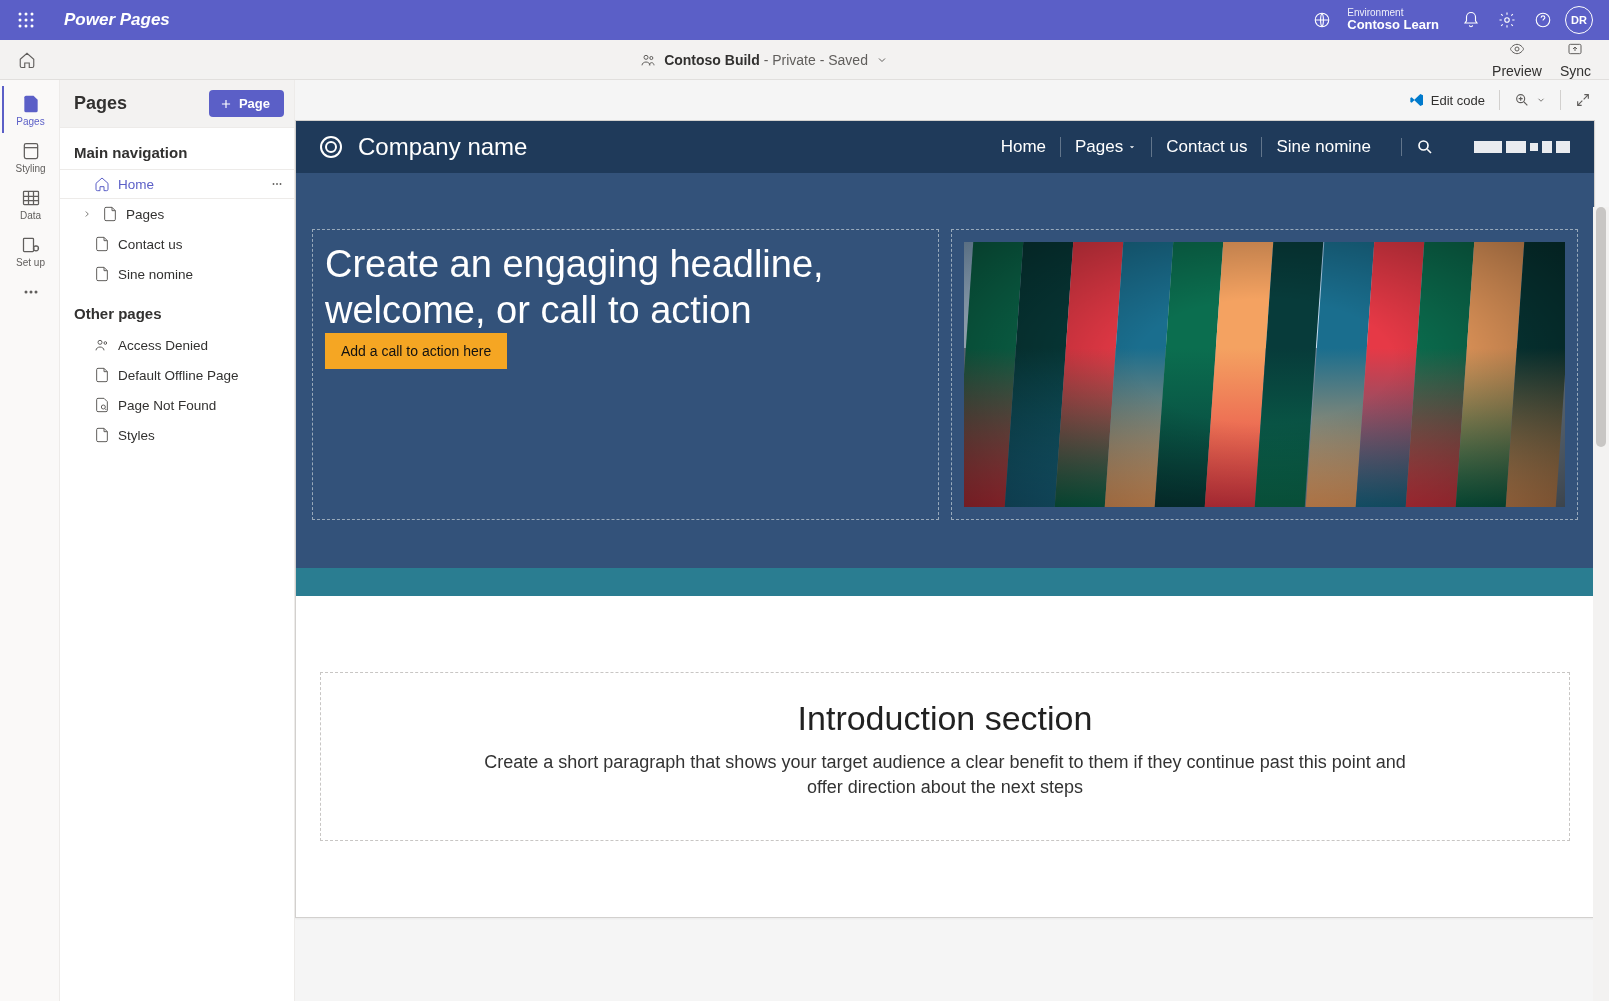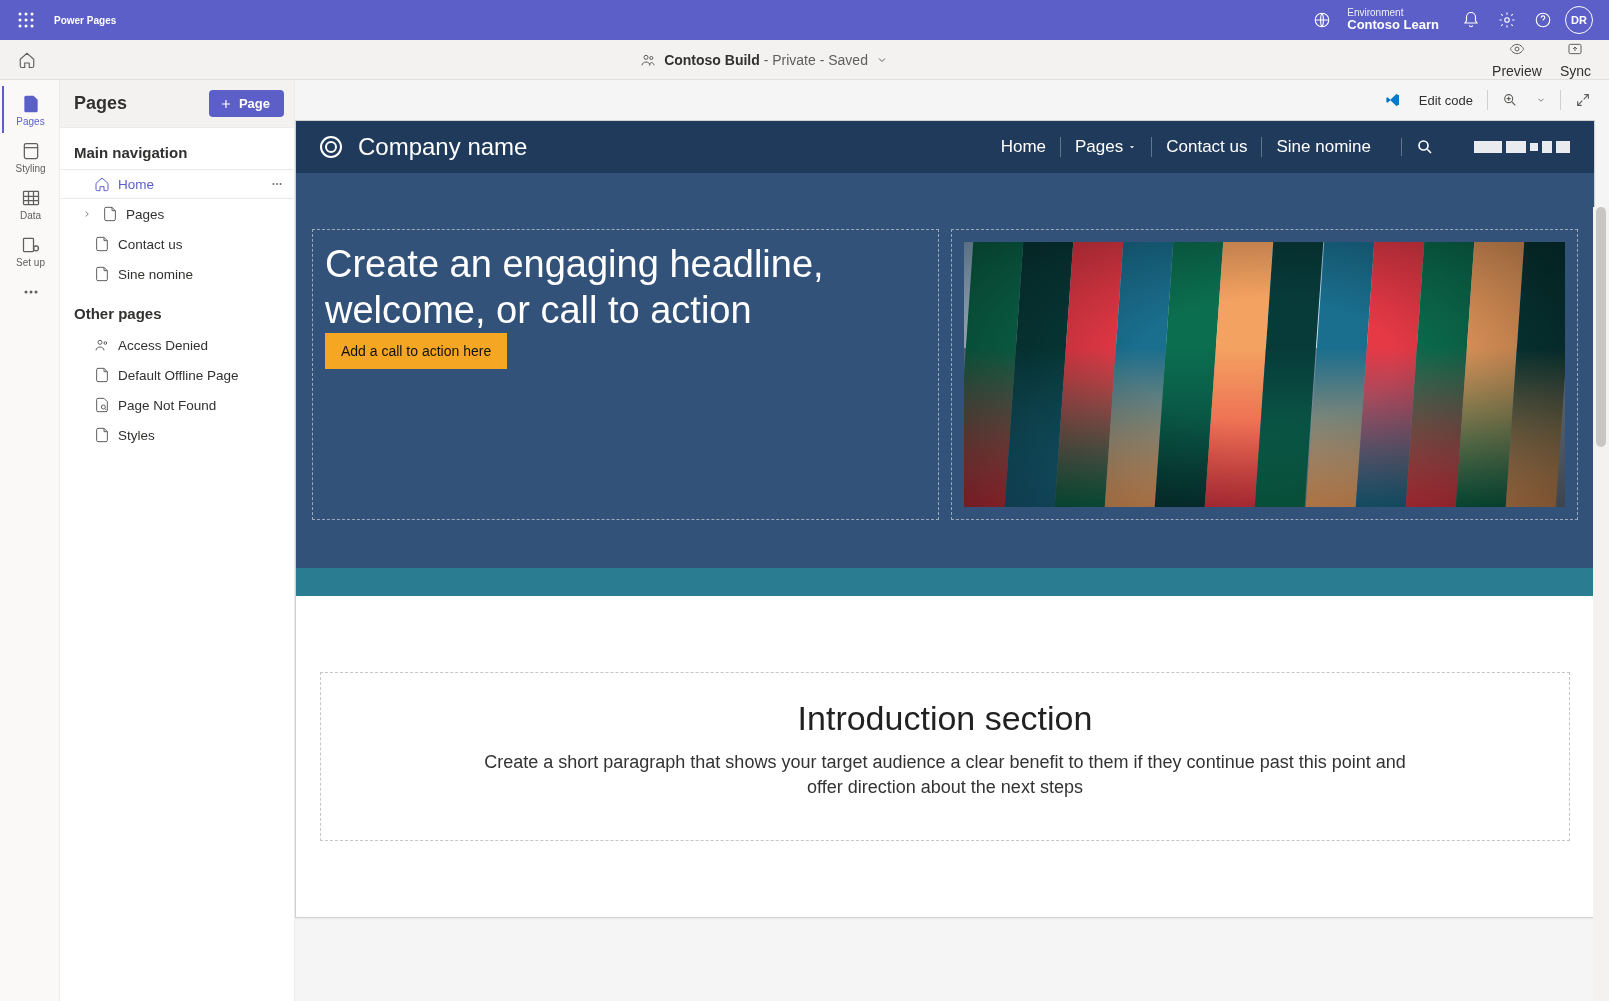--- a/index.html
+++ b/index.html
@@ -2,21 +2,21 @@
 <html><head>
 <meta charset="utf-8">
 <style>
 * { box-sizing: border-box; margin: 0; padding: 0; }
 body { font-family: "Segoe UI", Arial, sans-serif; background: #faf9f8; overflow: hidden; width: 1609px; height: 1001px; }
 
 
 .topbar { background: #5b5fc7; height: 40px; display: flex; align-items: center; color: #fff; padding: 0 12px; }
 .waffle { width: 28px; height: 28px; display: flex; align-items: center; justify-content: center; cursor: pointer; }
 .waffle svg { fill: #fff; }
-.brand { font-size: 10px; font-weight: 600; margin-left: 14px; }
+.brand { font-size: 17px; font-weight: 600; margin-left: 24px; font-style: italic; }
 .top-spacer { flex: 1; }
 .env-block { display: flex; align-items: center; gap: 16px; margin-right: 14px; }
 .env-text { display: flex; flex-direction: column; line-height: 1.15; }
 .env-label { font-size: 10px; opacity: .9; }
 .env-name { font-size: 13px; font-weight: 600; }
 .top-icon { width: 36px; height: 36px; display: flex; align-items: center; justify-content: center; cursor: pointer; }
 .avatar { width: 28px; height: 28px; border-radius: 50%; border: 1.5px solid #fff; display: flex; align-items: center; justify-content: center; font-size: 11px; font-weight: 600; background: transparent; }
 
 
 .ribbon { height: 40px; background: #f3f2f1; border-bottom: 1px solid #e1dfdd; display: flex; align-items: center; padding: 0 18px; }
@@ -45,21 +45,21 @@
 .tree li.selected .file-ic { color: #5b5fc7; }
 .tree li.child { padding-left: 34px; }
 .more { margin-left: auto; visibility: hidden; color: #605e5c; }
 .tree li.selected .more { visibility: visible; }
 .file-ic { width: 16px; height: 16px; flex: none; color: #605e5c; }
 
 
 .canvas-wrap { position: absolute; left: 295px; right: 0; top: 80px; bottom: 0; background: #f5f5f5; overflow: auto; }
 .canvas-toolbar { height: 40px; display: flex; align-items: center; justify-content: flex-end; gap: 14px; padding: 0 18px; font-size: 13px; color: #323130; }
 .canvas-toolbar .divider { width: 1px; height: 20px; background: #d2d0ce; }
-.canvas-toolbar .tool-btn { display: flex; align-items: center; gap: 18px; cursor: pointer; }
+.canvas-toolbar .tool-btn { display: flex; align-items: center; gap: 6px; cursor: pointer; }
 
 .site-frame { margin: 0 14px 14px 0; border: 1px solid #d2d0ce; background: #fff; box-shadow: 0 1px 2px rgba(0,0,0,.05); }
 .site-navbar { background: #1f3a5a; height: 52px; display: flex; align-items: center; padding: 0 24px; gap: 16px; color: #fff; position: relative; }
 .site-navbar:after { content: ""; position: absolute; left: 0; right: 0; bottom: -1px; border-bottom: 1px dashed rgba(255,255,255,.4); }
 .logo-circ { width: 22px; height: 22px; border: 2px solid #fff; border-radius: 50%; position: relative; }
 .logo-circ:before { content: ""; position: absolute; inset: 3px; border: 2px solid #fff; border-radius: 50%; }
 .site-name { font-size: 24px; font-weight: 400; }
 .site-nav-spacer { flex: 1; }
 .site-nav a { color: #fff; font-size: 17px; text-decoration: none; padding: 0 14px; border-right: 1px solid rgba(255,255,255,.3); cursor: pointer; display:flex; align-items:center; gap:4px; }
 .site-nav a:last-child { border-right: none; }

